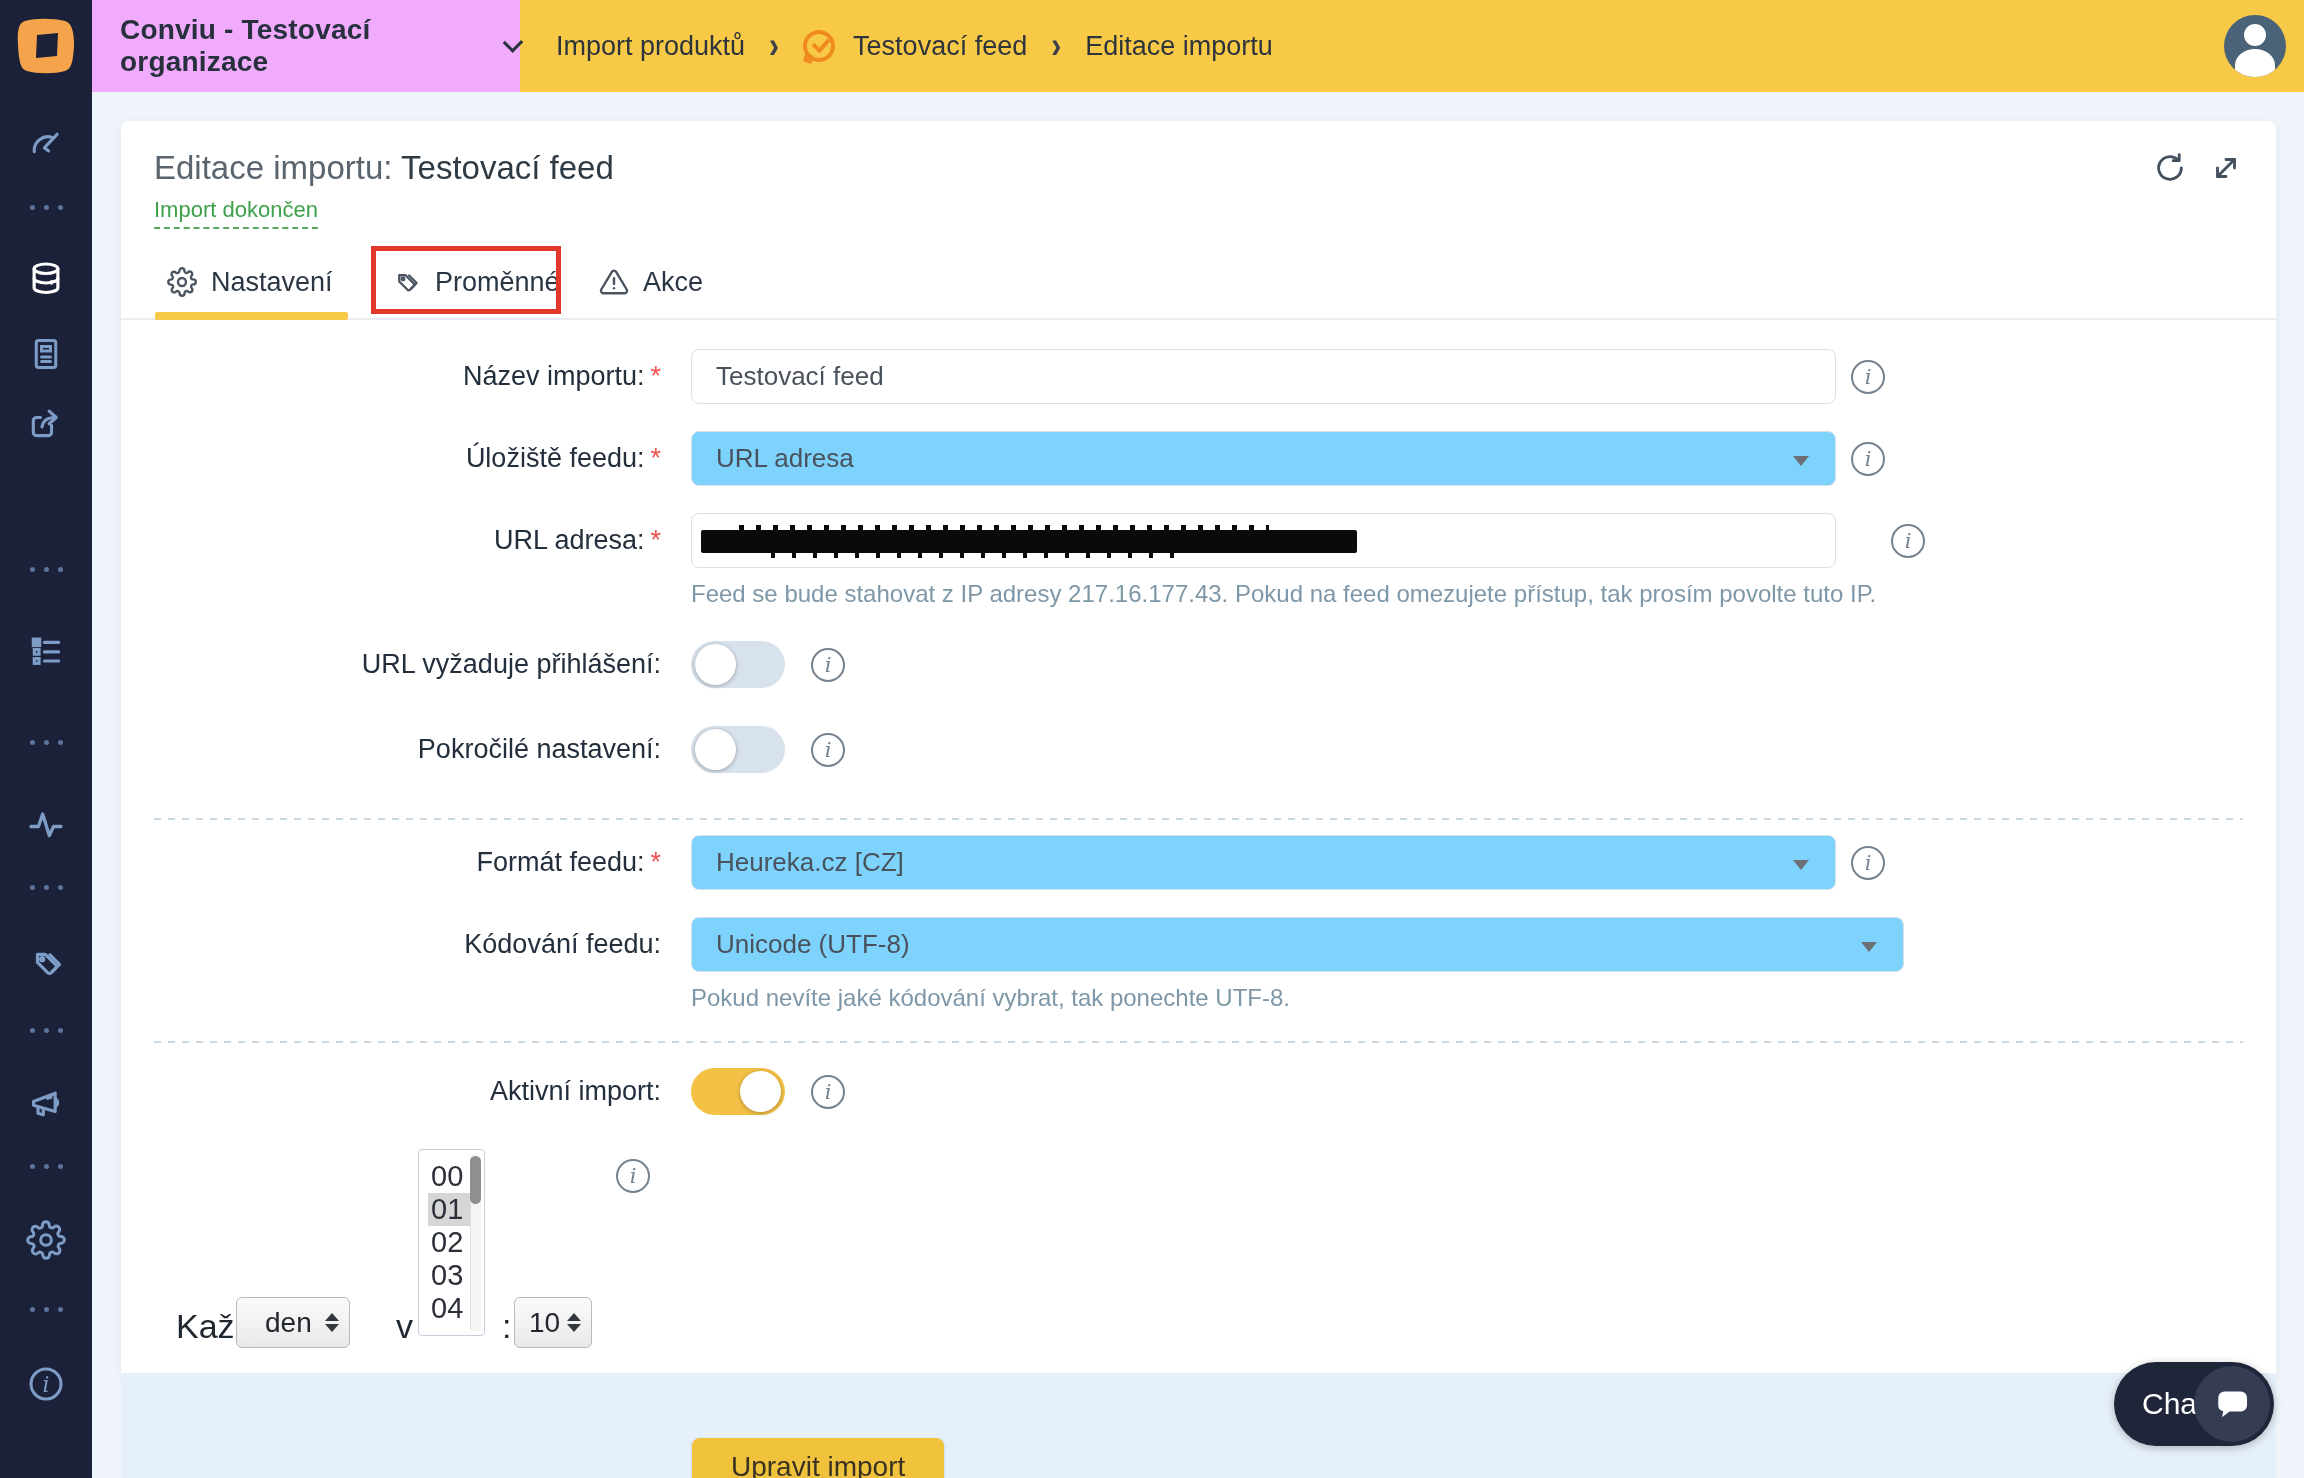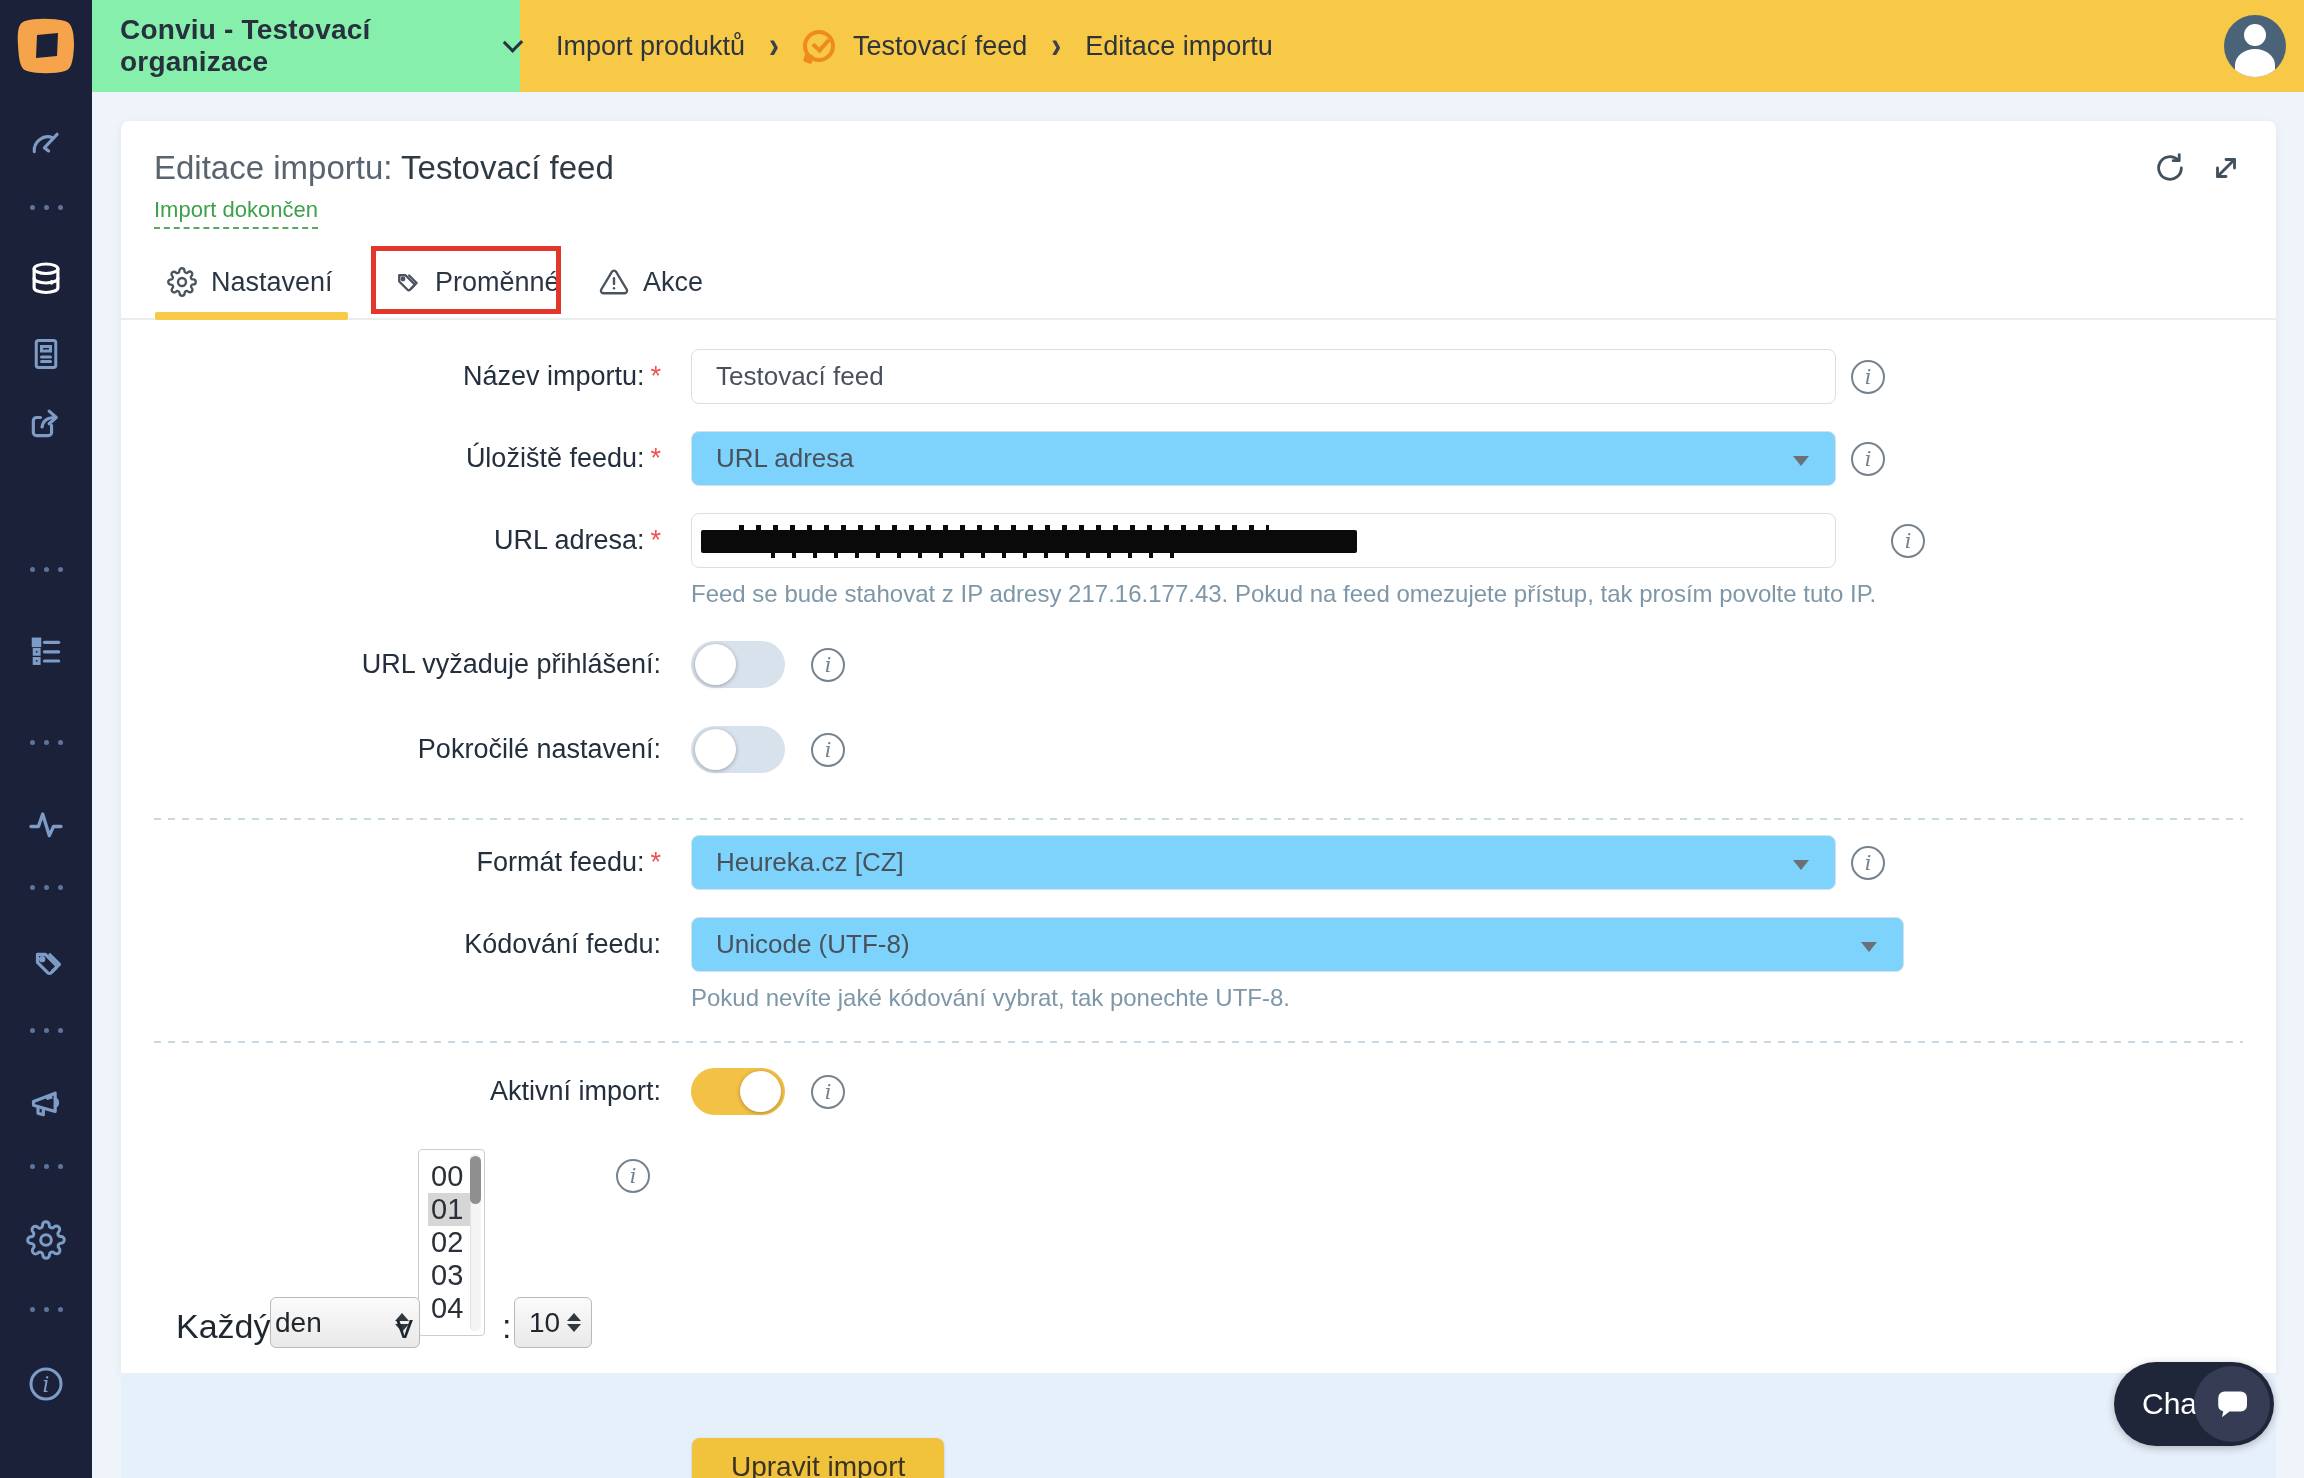--- a/index.html
+++ b/index.html
@@ -3,21 +3,21 @@
 <meta charset="utf-8">
 <style>
   * { margin:0; padding:0; box-sizing:border-box; }
   html,body { background:#cfd8e0; }
   body { font-family:"Liberation Sans", sans-serif; }
   #stage { position:relative; width:2304px; height:1478px; background:#f0f5f9; overflow:hidden; }
 
   
   .topbar { position:absolute; left:0; top:0; width:2304px; height:92px; background:#f7c947; display:flex; }
   .logo-block { width:92px; height:92px; background:#1b2138; flex:0 0 auto; display:flex; align-items:center; justify-content:center; }
-  .org-block { width:428px; height:92px; background:#86efac; display:flex; align-items:center; padding-left:28px; gap:16px; cursor:pointer; }
+  .org-block { width:428px; height:92px; background:#f0abfc; display:flex; align-items:center; padding-left:28px; gap:16px; cursor:pointer; }
   .org-label { font-size:28px; font-weight:bold; color:#27303c; letter-spacing:.2px; }
   .chev-down { width:15px; height:15px; border-right:3.2px solid #2a323e; border-bottom:3.2px solid #2a323e; transform:rotate(45deg); margin-top:-8px; }
   .crumbs { display:flex; align-items:center; gap:24px; padding-left:36px; }
   .crumb { font-size:27px; color:#2e343c; cursor:pointer; }
   .crumb-sep { font-size:30px; color:#3c424a; font-weight:bold; transform:scaleY(1.2); }
   .feed-badge { width:32px; height:32px; border:4px solid #ef8a1e; border-radius:50%; position:relative; margin-right:-6px; }
   .feed-badge::before { content:""; position:absolute; left:6px; top:4px; width:12px; height:7px; border-left:4px solid #ef8a1e; border-bottom:4px solid #ef8a1e; transform:rotate(-48deg); }
   .feed-badge::after { content:""; position:absolute; left:-3px; bottom:-5px; width:9px; height:9px; background:#ef8a1e; border-radius:2px; transform:rotate(20deg); }
   .avatar { position:absolute; right:18px; top:15px; width:62px; height:62px; border-radius:50%; background:#4b6378; overflow:hidden; cursor:pointer; }
   .avatar::before { content:""; position:absolute; left:20px; top:9px; width:22px; height:22px; border-radius:50%; background:#fff; }
@@ -91,21 +91,21 @@
   .timer-info { position:absolute; left:432px; top:10px; margin-left:0; }
   .tword { position:absolute; font-size:34px; color:#1f2730; }
   .w-every { left:-8px; top:158px; }
   .w-in { left:212px; top:158px; }
   .w-colon { left:318px; top:158px; }
   .natsel { position:absolute; top:148px; height:51px; background:linear-gradient(#fbfbfb,#e9e9e9); border:1px solid #b9b9b9; border-radius:6px; display:flex; align-items:center; font-size:28px; color:#22272e; cursor:pointer; }
   .natsel .spin { margin-left:auto; margin-right:10px; display:flex; flex-direction:column; gap:3px; }
   .natsel .spin b { width:0; height:0; border-left:7px solid transparent; border-right:7px solid transparent; display:block; }
   .natsel .spin .up { border-bottom:8px solid #33383f; }
   .natsel .spin .dn { border-top:8px solid #33383f; }
-  .sel-period { left:86px; width:150px; padding-left:4px; }
+  .sel-period { left:52px; width:114px; padding-left:28px; }
   .sel-minute { left:330px; width:78px; padding-left:14px; }
 
   
   .footerbar { position:absolute; left:121px; top:1373px; width:2155px; height:105px; background:#e6f0fa; }
   .submit-btn { position:absolute; left:571px; top:26px; height:58px; padding:0 39px; background:#f1c23c; border:none; border-radius:8px; font-family:"Liberation Sans",sans-serif; font-size:28px; color:#3a3322; cursor:pointer; box-shadow:0 1px 3px rgba(0,0,0,.18);margin-top:39px; }
 
   .chat-pill { position:absolute; left:2114px; top:1362px; width:160px; height:84px; background:#20263a; border-radius:42px; display:flex; align-items:center; cursor:pointer; box-shadow:0 2px 8px rgba(0,0,0,.25); }
   .chat-label { color:#fff; font-size:30px; margin-left:28px; }
   .chat-circle { position:absolute; right:4px; top:4px; width:76px; height:76px; border-radius:50%; background:#353c54; display:flex; align-items:center; justify-content:center; }
 </style>

